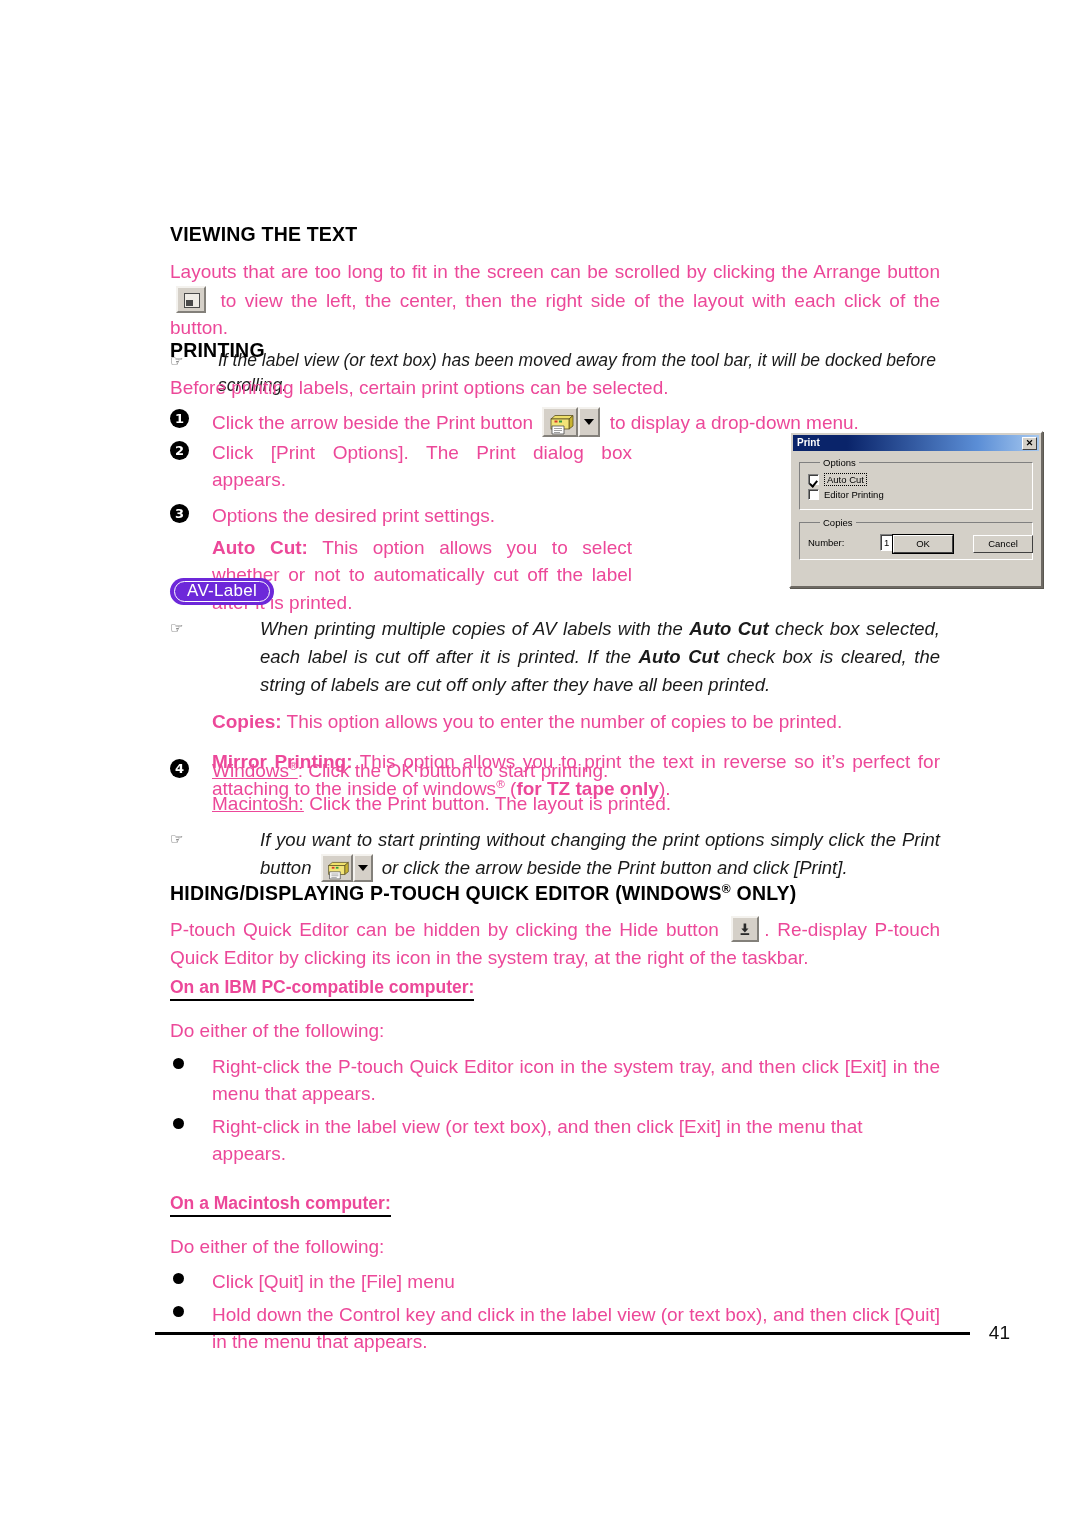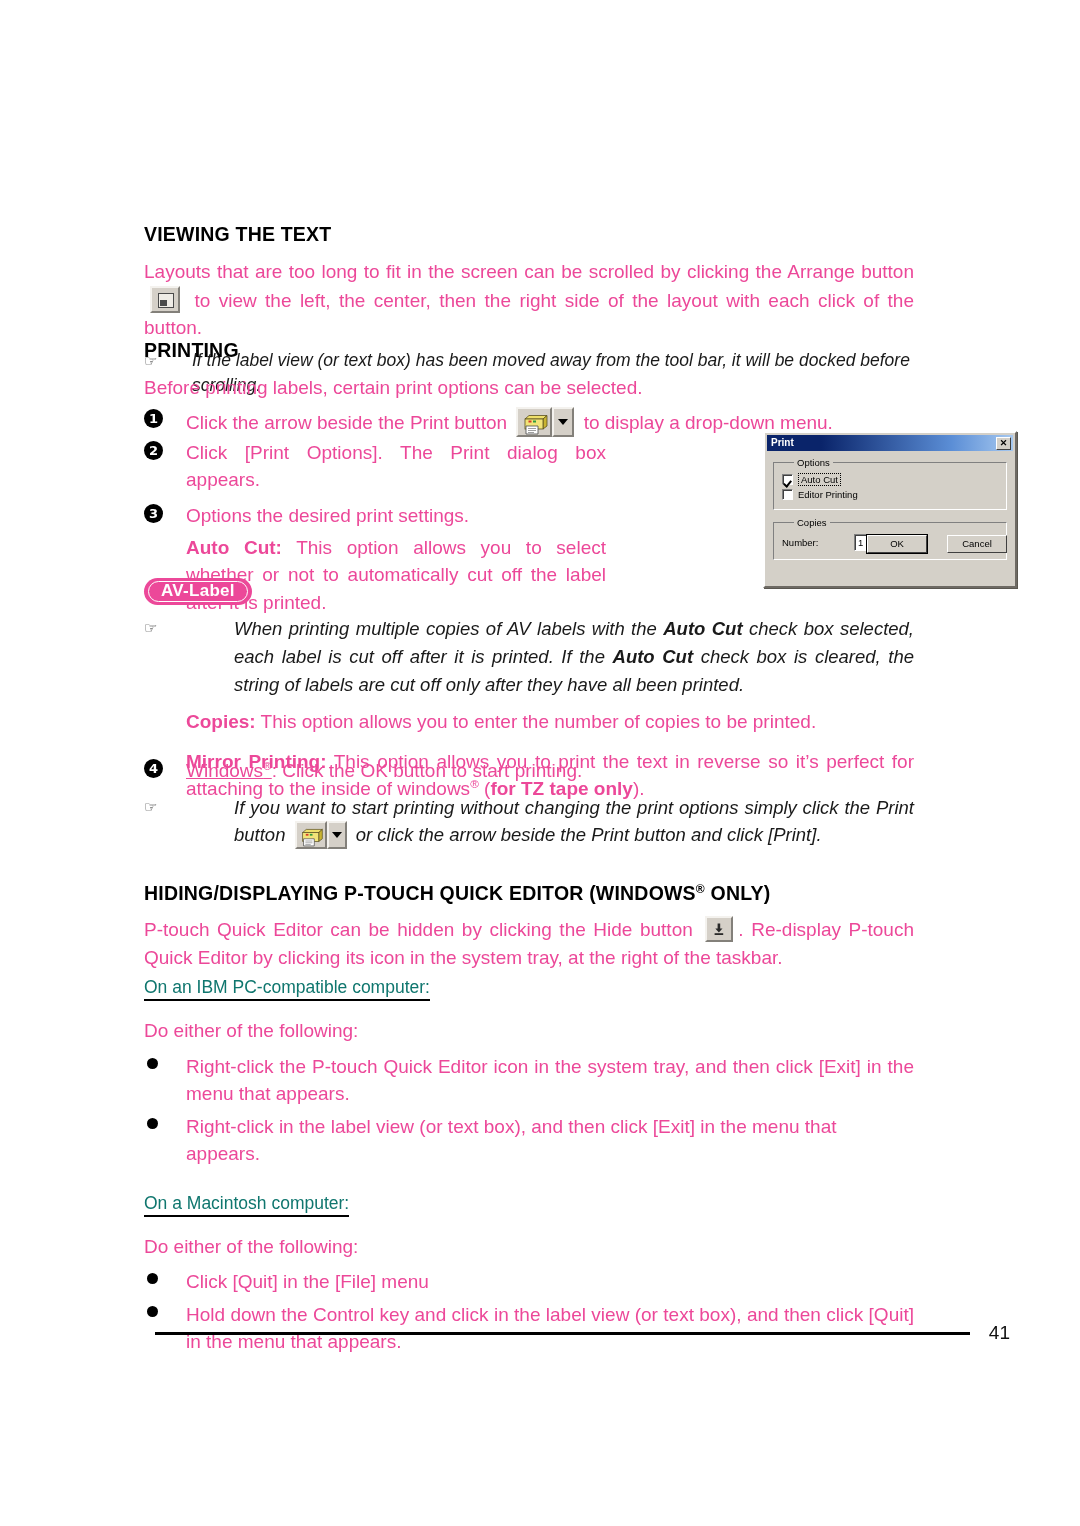--- a/index.html
+++ b/index.html
@@ -10,42 +10,42 @@
   body {
     width: 1080px;
     height: 1526px;
     position: relative;
     font-family: "Liberation Sans", sans-serif;
     color: #111111;
     overflow: hidden;
   }
   .page {
     position: absolute;
-    left: 144px;
+    left: 170px;
     top: 0;
     width: 770px;
     height: 1526px;
   }
 
   
   h2.section-head {
     font-size: 19.5px;
     font-weight: bold;
     letter-spacing: 0.2px;
     margin: 0;
     line-height: 1.25;
     color: #000;
   }
   .sub-head {
     font-size: 17.5px;
-    font-weight: normal;
+    font-weight: bold;
     display: inline-block;
     border-bottom: 2px solid #000;
     padding-bottom: 1px;
-    color: #0f766e;
+    color: #ec4899;
   }
 
   
   .body-text {
     font-size: 19px;
     line-height: 1.45;
     color: #ec4899;
   }
   .just { text-align: justify; text-align-last: left; }
   .note {
@@ -168,23 +168,23 @@
   .hide-glyph {
     position: absolute;
     left: 50%; top: 50%;
     transform: translate(-50%, -50%);
     width: 14px; height: 14px;
   }
 
   
   .av-badge {
     display: inline-block;
-    background: #ec4899;
+    background: #6d28d9;
     color: #fff;
-    font-weight: bold;
+    font-weight: normal;
     font-size: 17px;
     letter-spacing: 0.3px;
     padding: 3px 17px 4px 17px;
     border-radius: 18px;
     position: relative;
   }
   .av-badge::before {
     content: "";
     position: absolute;
     left: 4px; top: 3px; right: 4px; bottom: 3px;
@@ -515,20 +515,23 @@
   </div>
 
   <div style="position:absolute; left:0; top:757px; width:770px;">
     <div class="row">
       <div class="marker">
         <span class="num-circle">4</span>
       </div>
       <div class="rowbody body-text">
         <span class="u"><span>Windows</span><sup>®</sup></span><span>: Click the OK button to start printing.</span>
       </div>
+    </div>
+    <div class="body-text" style="margin-left:42px; margin-top:5px;">
+      <span class="u">Macintosh:</span><span> Click the Print button. The layout is printed.</span>
     </div>
 
     <div class="row" style="margin-top:9px;">
       <div class="marker-note-wide">☞</div>
       <div class="rowbody note-lg just">
         <span>If you want to start printing without changing the print options simply click the Print button</span>
         <span class="printgroup small">
           <span class="btn3d btn-print">
             <svg class="printer-icon" viewBox="0 0 28 22">
               <polygon points="3,6 21,6 25,2.5 7,2.5" fill="#efe06a" stroke="#5a5020" stroke-width="0.8"></polygon>

